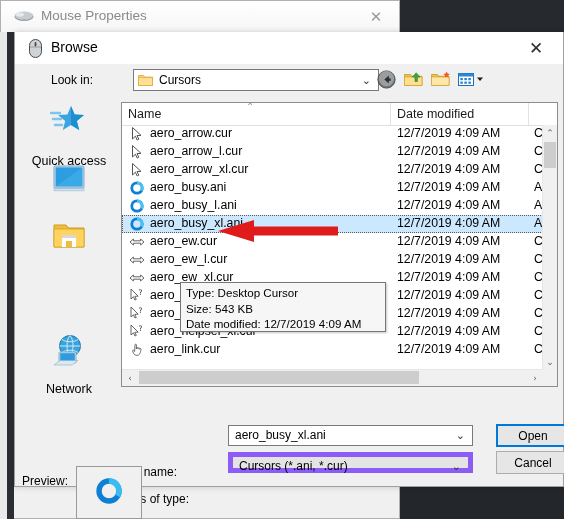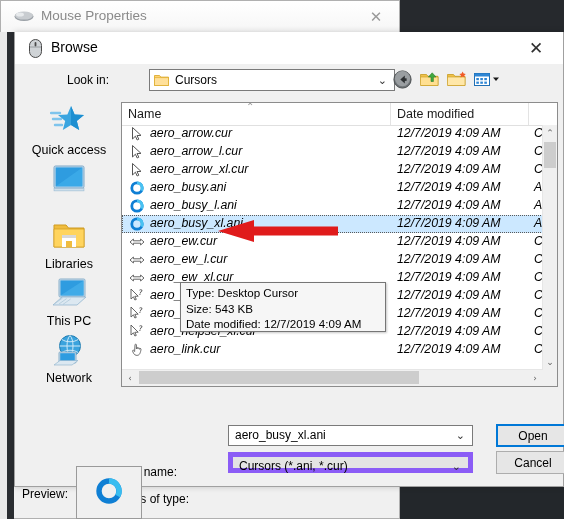--- a/index.html
+++ b/index.html
@@ -53,21 +53,21 @@
   #browse-titlebar .bt-title{
     position:absolute;left:36px;top:7px;font-size:14px;color:#000;
   }
   #browse-close{
     position:absolute;right:8px;top:0;width:38px;height:32px;
     display:flex;align-items:center;justify-content:center;
     color:#303030;font-size:17px;font-family:"DejaVu Sans",sans-serif;
   }
 
   
-  #lookin-row{position:absolute;left:16px;top:32px;right:0;height:33px;background:#f0f0f0;}
+  #lookin-row{position:absolute;left:0;top:32px;right:0;height:33px;background:#f0f0f0;}
   #lookin-label{position:absolute;left:36px;top:9px;font-size:12px;color:#000;}
   #lookin-combo{
     position:absolute;left:102px;top:5px;width:246px;height:22px;
     background:#fff;border:1px solid #7a7a7a;box-sizing:border-box;margin-left:16px;
   }
   #lookin-combo .folder-ico{position:absolute;left:4px;top:3px;width:15px;height:14px;}
   #lookin-combo .txt{position:absolute;left:25px;top:3px;font-size:12px;}
   #lookin-combo .chev{position:absolute;right:7px;top:4px;color:#333;font-size:11px;font-family:"DejaVu Sans",sans-serif;}
 
   .tbtn{position:absolute;top:4px;width:23px;height:23px;}
@@ -76,37 +76,37 @@
   #tb-newfolder{left:414px;}
   #tb-views{left:441px;width:34px;}
 
   
   #places{
     position:absolute;left:6px;top:70px;width:96px;height:285px;
     background:#f0f0f0;
   }
   .place{position:absolute;left:0;width:96px;text-align:center;}
   .place .pico{height:40px;display:flex;align-items:center;justify-content:center;}
-  .place .plabel{font-size:12.5px;color:#000;margin-top:1px;}
+  .place .plabel{font-size:12.5px;color:#000;margin-top:12px;}
 
   
   #filepanel{
     position:absolute;left:106px;top:70px;width:437px;height:285px;
     background:#fff;border:1px solid #8c8c8c;box-sizing:border-box;
   }
   #colhead{position:absolute;left:0;top:0;right:0;height:22px;background:#fff;border-bottom:1px solid #e0e0e0;}
   .col{position:absolute;top:0;height:22px;font-size:12.5px;color:#1a1a1a;
        display:flex;align-items:center;padding-left:6px;box-sizing:border-box;}
   #col-name{left:0;width:269px;border-right:1px solid #e3e3e3;}
   #col-date{left:269px;width:138px;border-right:1px solid #e3e3e3;}
   #col-type{left:407px;width:17px;overflow:hidden;margin-left:29px;}
   #col-name .sortcaret{position:absolute;left:124px;top:-2px;color:#9a9a9a;font-size:10px;font-family:"DejaVu Sans",sans-serif;}
 
   #rows{position:absolute;left:0;top:22px;width:423px;height:238px;overflow:hidden;}
-  .row{position:relative;height:18px;font-style:italic;}
+  .row{position:relative;height:18px;}
   .row.sel{background:#cce8ff;outline:1px dotted #5a5a5a;outline-offset:-1px;}
   .row .ico{position:absolute;left:7px;top:1px;width:16px;height:16px;}
   .row .fname{position:absolute;left:28px;top:1px;font-size:12.3px;white-space:nowrap;}
   .row .fdate{position:absolute;left:275px;top:1px;font-size:12.3px;white-space:nowrap;}
   .row .ftype{position:absolute;left:412px;top:1px;font-size:12.3px;white-space:nowrap;}
 
   
   #vscroll{position:absolute;right:0;top:22px;width:14px;bottom:16px;background:#f0f0f0;border-left:1px solid #e6e6e6;}
   #vscroll .arr{position:absolute;left:0;width:14px;height:16px;display:flex;align-items:center;justify-content:center;color:#606060;font-size:9px;font-family:"DejaVu Sans",sans-serif;}
   #vscroll .arr.up{top:0;} #vscroll .arr.dn{bottom:0;}
@@ -149,21 +149,21 @@
     background:#e6e6e6;border:2px solid #0078d7;box-sizing:border-box;
     display:flex;align-items:center;justify-content:center;font-size:12px;
   }
   #btn-cancel{
     position:absolute;left:481px;top:419px;width:74px;height:23px;
     background:#e6e6e6;border:1px solid #adadad;box-sizing:border-box;
     display:flex;align-items:center;justify-content:center;font-size:12px;
   }
 
   
-  #preview-label{position:absolute;left:22px;top:487px;font-size:12px;color:#000;z-index:5;}
+  #preview-label{position:absolute;left:22px;top:474px;font-size:12px;color:#000;z-index:5;}
   #preview-box{
     position:absolute;left:76px;top:466px;width:66px;height:53px;
     background:#f0f0f0;border:1px solid #9a9a9a;box-sizing:border-box;
     display:flex;align-items:center;justify-content:center;z-index:5;
   }
   #left-darkedge{position:absolute;left:0;top:32px;width:14px;height:487px;background:#2a2d31;}
   #left-lightedge{position:absolute;left:0;top:32px;width:7px;height:487px;background:#e9e9e9;}
 </style>
 </head>
 <body>
@@ -278,37 +278,22 @@
     <div class="place" style="top:114px">
       <div class="pico">
         <svg width="38" height="30" viewBox="0 0 38 30">
           <path d="M4 4h12l2.5 3H34v19H4z" fill="#f0bc3e" stroke="#cf9b21"></path>
           <path d="M4 8h30v18H4z" fill="#ffd45e" stroke="#cf9b21" stroke-width="0.7"></path>
           <rect x="12" y="14" width="14" height="12" fill="#fff"></rect>
           <rect x="12" y="14" width="14" height="3" fill="#d8d8d8"></rect>
           <rect x="16" y="20" width="6" height="6" fill="#f0bc3e"></rect>
         </svg>
       </div>
-      <div class="plabel">Libraries</div>
-    </div>
-
-    <div class="place" style="top:171px">
-      <div class="pico">
-        <svg width="40" height="32" viewBox="0 0 40 32">
-          <rect x="10" y="2" width="26" height="18" rx="1.3" fill="#c9dcea" stroke="#8ab0cb"></rect>
-          <rect x="11.4" y="3.4" width="23.2" height="15.2" fill="#2e9ce0"></rect>
-          <path d="M11.4 18.6 L34.6 3.4 v15.2z" fill="#52b9f0" opacity=".5"></path>
-          <path d="M4 28 L13 20 h24 l-9 8z" fill="#dce8f1" stroke="#8ab0cb" stroke-width="0.7"></path>
-          <path d="M6 26.4 L13.6 21" stroke="#a9c4d6" stroke-width="0.7"></path>
-          <path d="M10 27 L17.6 21.6" stroke="#a9c4d6" stroke-width="0.7"></path>
-          <path d="M14 27.4 L21.6 22" stroke="#a9c4d6" stroke-width="0.7"></path>
-        </svg>
-      </div>
-      <div class="plabel">This PC</div>
-    </div>
+    </div>
+
 
     <div class="place" style="top:228px">
       <div class="pico">
         <svg width="40" height="32" viewBox="0 0 40 32">
           <circle cx="21" cy="12" r="10.5" fill="#3aa3dd"></circle>
           <circle cx="21" cy="12" r="10.5" fill="none" stroke="#1c7ab0"></circle>
           <path d="M10.5 12h21M21 1.5c4 4 4 17 0 21M21 1.5c-4 4-4 17 0 21" fill="none" stroke="#cfeaf8" stroke-width="1"></path>
           <path d="M13 5.5c4 3 12 3 16 0M13 18.5c4-3 12-3 16 0" fill="none" stroke="#cfeaf8" stroke-width="1"></path>
           <rect x="10" y="18" width="17" height="11" rx="1" fill="#c9dcea" stroke="#8ab0cb"></rect>
           <rect x="11.2" y="19.2" width="14.6" height="8.6" fill="#2e9ce0"></rect>

